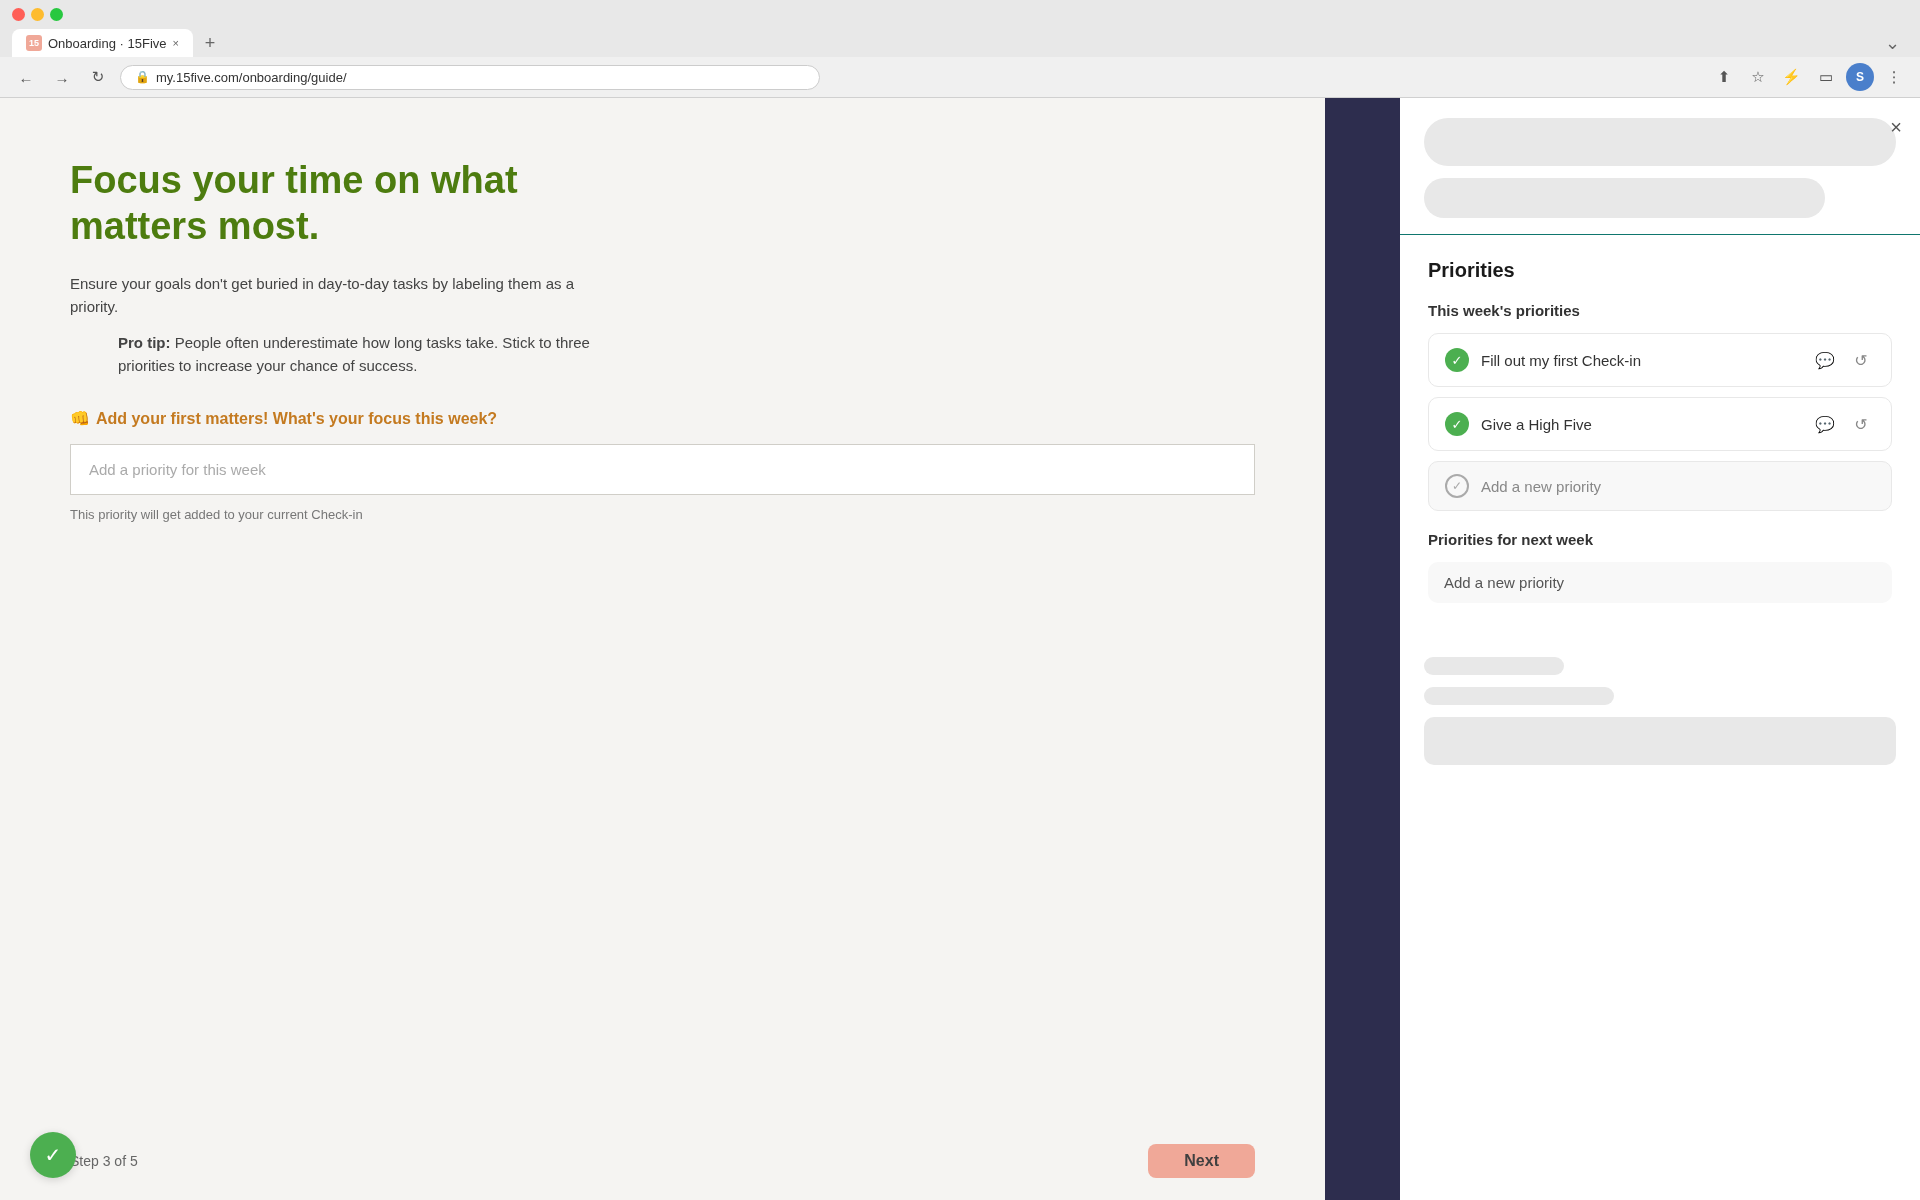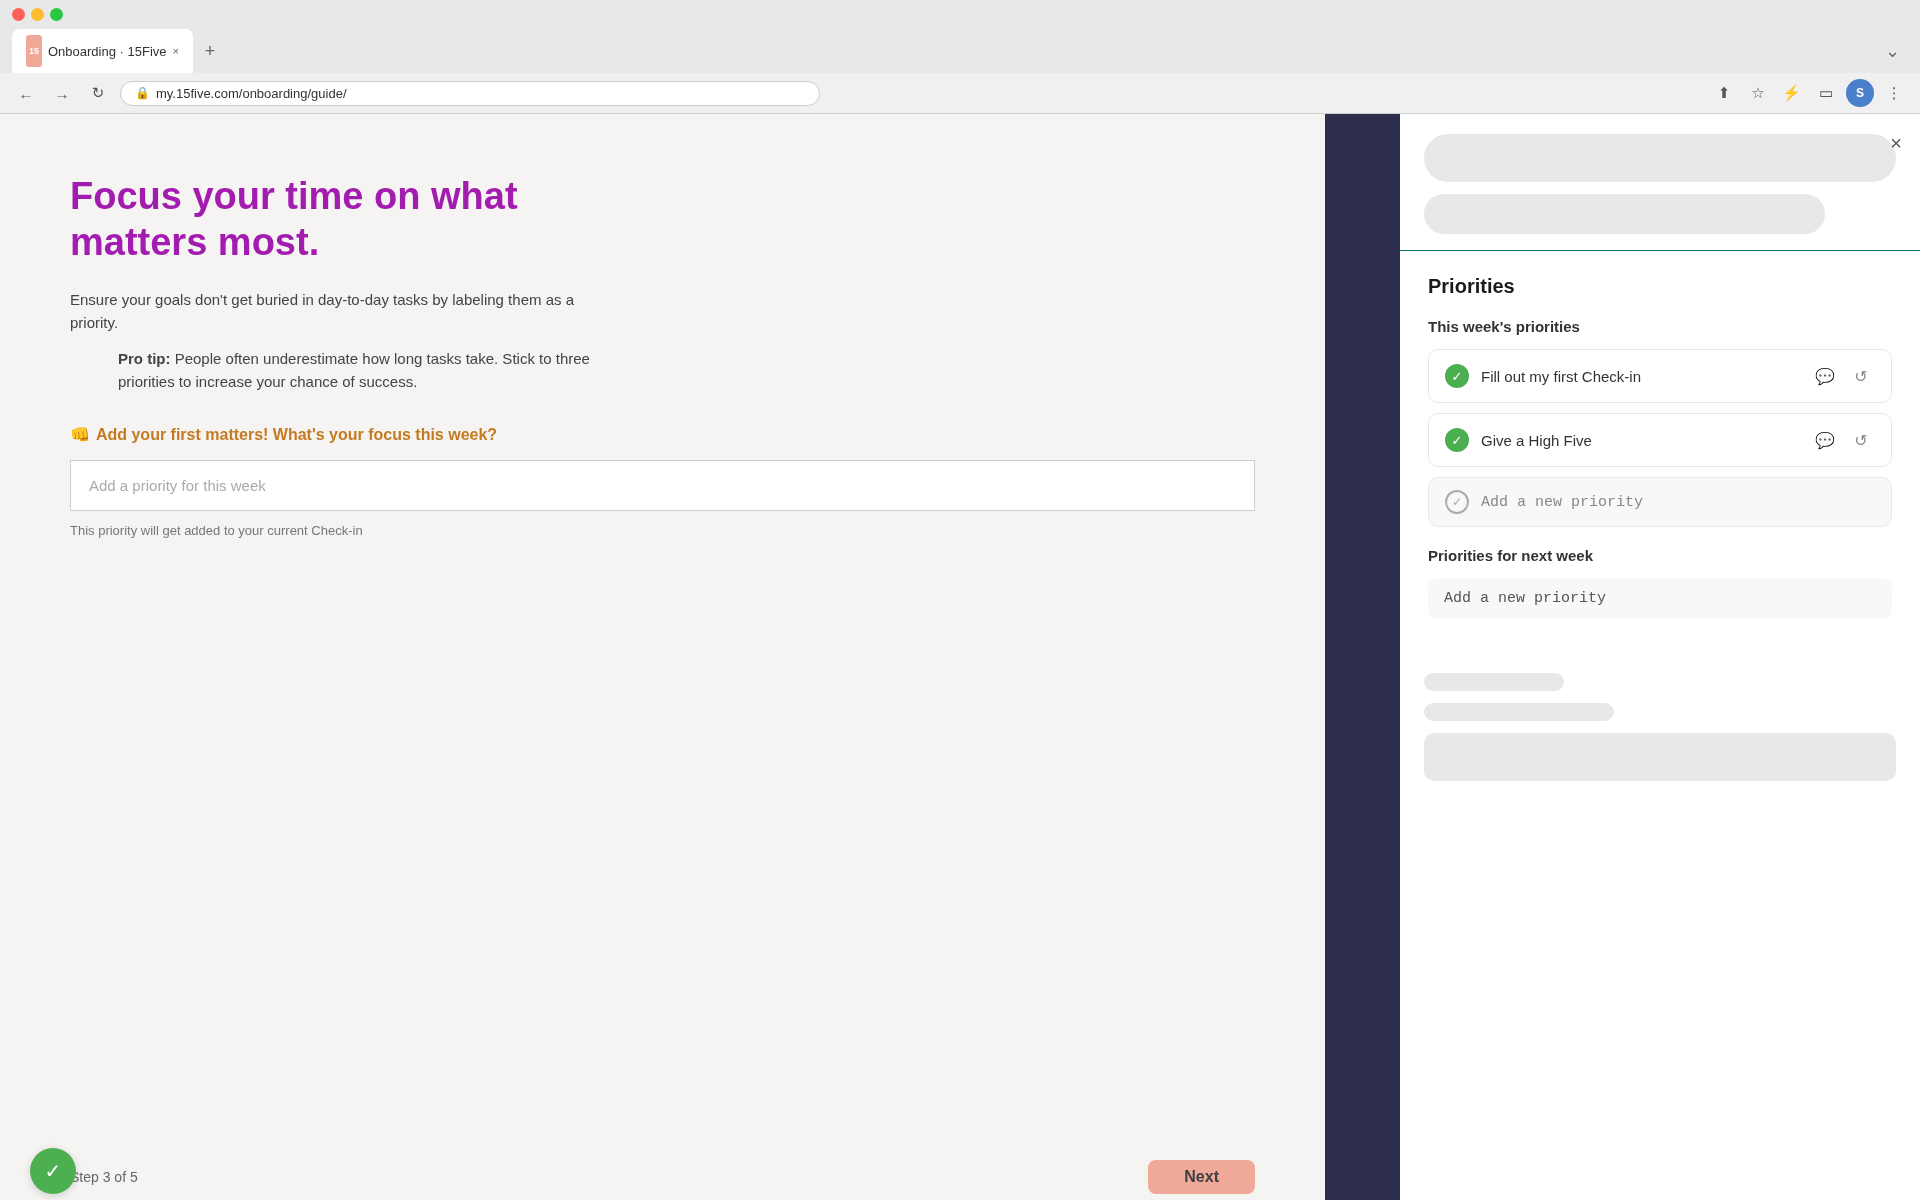--- a/index.html
+++ b/index.html
@@ -141,21 +141,21 @@
       background: #f5f4f2;
       padding: 60px 70px;
       display: flex;
       flex-direction: column;
       position: relative;
     }
 
     .main-heading {
       font-size: 38px;
       font-weight: 700;
-      color: #a21caf;
+      color: #4d7c0f;
       line-height: 1.2;
       margin-bottom: 24px;
       max-width: 550px;
     }
 
     .description {
       font-size: 15px;
       color: #444;
       margin-bottom: 14px;
       line-height: 1.5;
@@ -380,21 +380,20 @@
       border-radius: 4px;
     }
 
     .add-priority-item {
       background: #f8f8f8;
       border: 1.5px solid #e8e8e8;
     }
 
     .add-priority-text {
       color: #888;
-      font-family: Liberation Mono, monospace;
     }
 
     
     .next-week-section {
       margin-top: 20px;
     }
 
     .next-week-item {
       background: #f8f8f8;
       border: none;
@@ -425,21 +424,21 @@
     }
     .skeleton-bottom-bar3 {
       height: 48px;
       background: #e8e8e8;
       border-radius: 10px;
     }
 
     
     .brand-icon {
       width: 16px;
-      height: 32px;
+      height: 16px;
       background: #f0a898;
       border-radius: 3px;
       display: inline-flex;
       align-items: center;
       justify-content: center;
       color: #fff;
       font-size: 9px;
       font-weight: bold;
     }
   </style>

